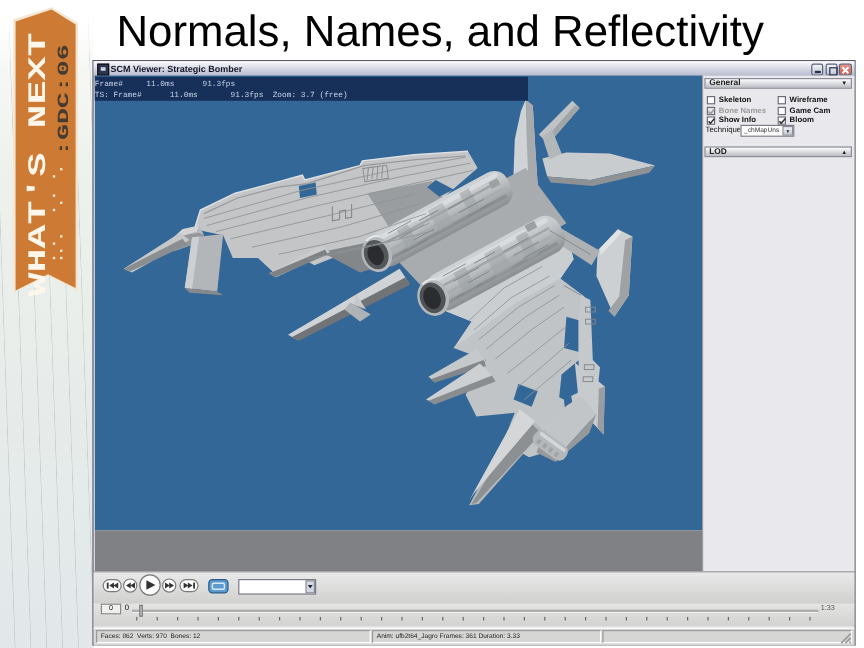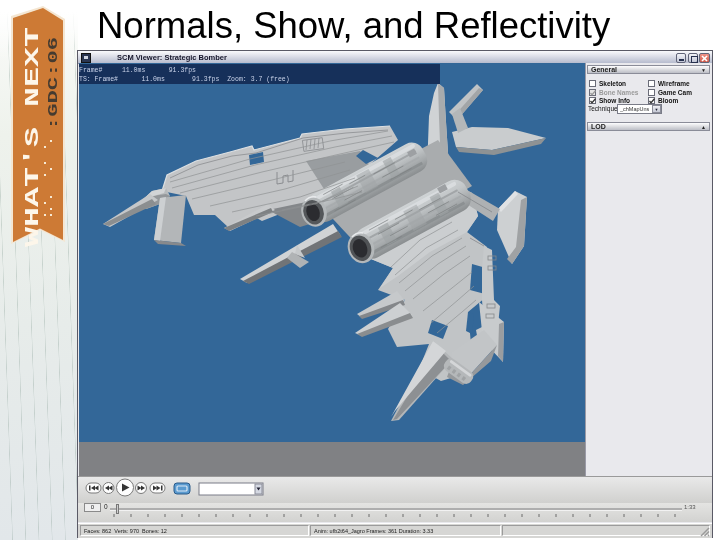--- a/index.html
+++ b/index.html
@@ -12,21 +12,21 @@
       repeating-linear-gradient(88deg, rgba(150,170,155,0.0) 0px, rgba(150,170,155,0.0) 12px, rgba(130,155,145,0.33) 12.5px, rgba(150,170,155,0.0) 13.2px),
       linear-gradient(180deg,#fbfcfa 0%, #eef2ec 25%, #e7ecea 60%, #e2e7ea 100%);}
   #sidebarTopFade{left:0;top:0;width:78px;height:60px;background:linear-gradient(180deg,#ffffff 20%,rgba(255,255,255,0));}
   
   #slideTitle{left:97px;top:5px;font-size:36.5px;color:#000;letter-spacing:0px;}
   
   #win{left:77px;top:50px;width:636px;height:488px;background:#e9e9ed;border:1px solid #5a5a66;box-sizing:border-box;}
   #titlebar{left:78px;top:51px;width:634px;height:12px;background:linear-gradient(180deg,#fafafc 0%,#dfe1ea 40%,#b7bcce 100%);border-bottom:1px solid #8f93a8;}
   #titleicon{left:81px;top:53px;width:8px;height:8px;background:#2a3550;border:1px solid #111;}
   #titleicon:after{content:"";position:absolute;left:2px;top:2px;width:4px;height:3px;background:#cfd5e2;}
-  #titletext{left:92px;top:53px;font-size:7.5px;font-weight:bold;color:#15152a;margin-left:25px;}
+  #titletext{left:92px;top:53px;font-size:7.5px;font-weight:bold;color:#15152a;}
   .winbtn{top:53px;width:10px;height:10px;border:1px solid #5f6377;border-radius:2px;box-sizing:border-box;}
   #btnmin{left:676px;background:linear-gradient(180deg,#f2f3f7,#c2c6d6);}
   #btnmax{left:688px;background:linear-gradient(180deg,#f2f3f7,#c2c6d6);}
   #btnclose{left:699px;width:11px;background:linear-gradient(180deg,#ee9287,#cf5a4a);}
   
   #viewport{left:79px;top:63px;width:506px;height:379px;background:#336798;}
   #stats{left:79px;top:64px;width:361px;height:20px;background:#16305a;color:#c9d3ea;
      font-family:"Liberation Mono",monospace;font-size:6.5px;line-height:9px;white-space:pre;padding-top:2px;box-sizing:border-box;}
   
   #graystrip{left:79px;top:442px;width:506px;height:34px;background:#808184;}
@@ -64,21 +64,21 @@
     <rect x="44" y="162" width="2" height="2"></rect>
       <rect x="50" y="168" width="2" height="2"></rect>
     <rect x="44" y="174" width="2" height="2"></rect>
       <rect x="50" y="196" width="2" height="2"></rect>
     <rect x="44" y="202" width="2" height="2"></rect>
       <rect x="50" y="208" width="2" height="2"></rect>
     <rect x="44" y="214" width="2" height="2"></rect>
       <rect x="50" y="214" width="2" height="2"></rect>
   </g>
 </svg>
-<div class="abs" id="slideTitle">Normals, Show, and Reflectivity</div>
+<div class="abs" id="slideTitle">Normals, Names, and Reflectivity</div>
 <div class="abs" id="win"></div>
 <div class="abs" id="titlebar"></div>
 <div class="abs" id="titleicon"></div>
 <div class="abs" id="titletext">SCM Viewer: Strategic Bomber</div>
 <div class="abs winbtn" id="btnmin"></div>
 <div class="abs" style="left:678.5px;top:59px;width:5px;height:2px;background:#26304e;"></div>
 <div class="abs winbtn" id="btnmax"></div>
 <div class="abs" style="left:690.5px;top:55.5px;width:5px;height:5px;border:1.2px solid #26304e;"></div>
 <div class="abs winbtn" id="btnclose"></div>
 <svg class="abs" style="left:701px;top:55px;" width="7" height="7" viewBox="0 0 7 7">

